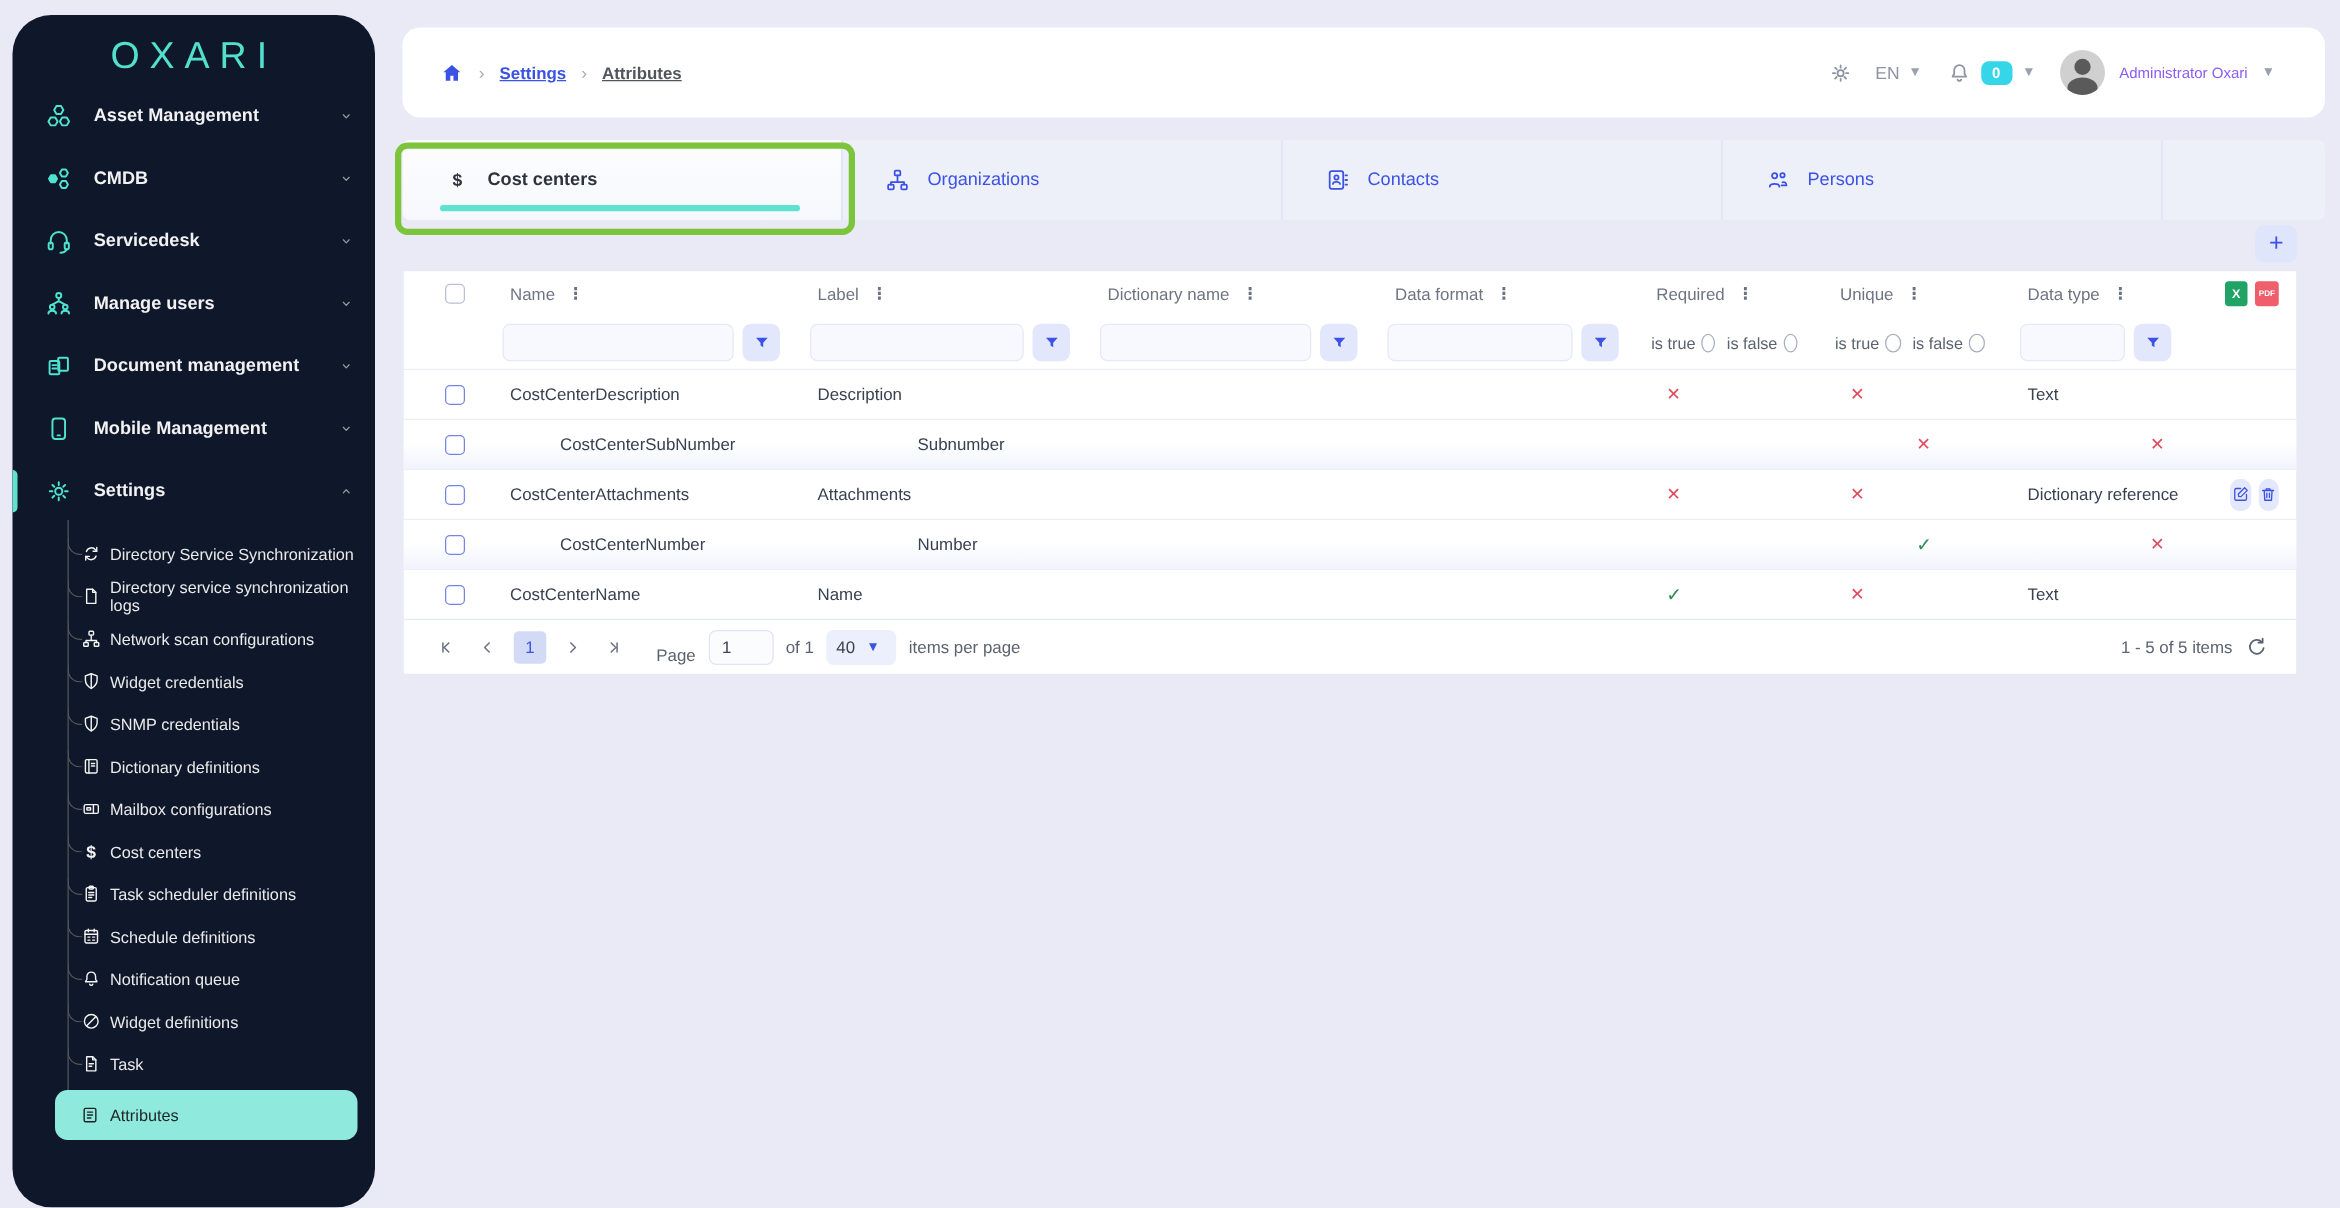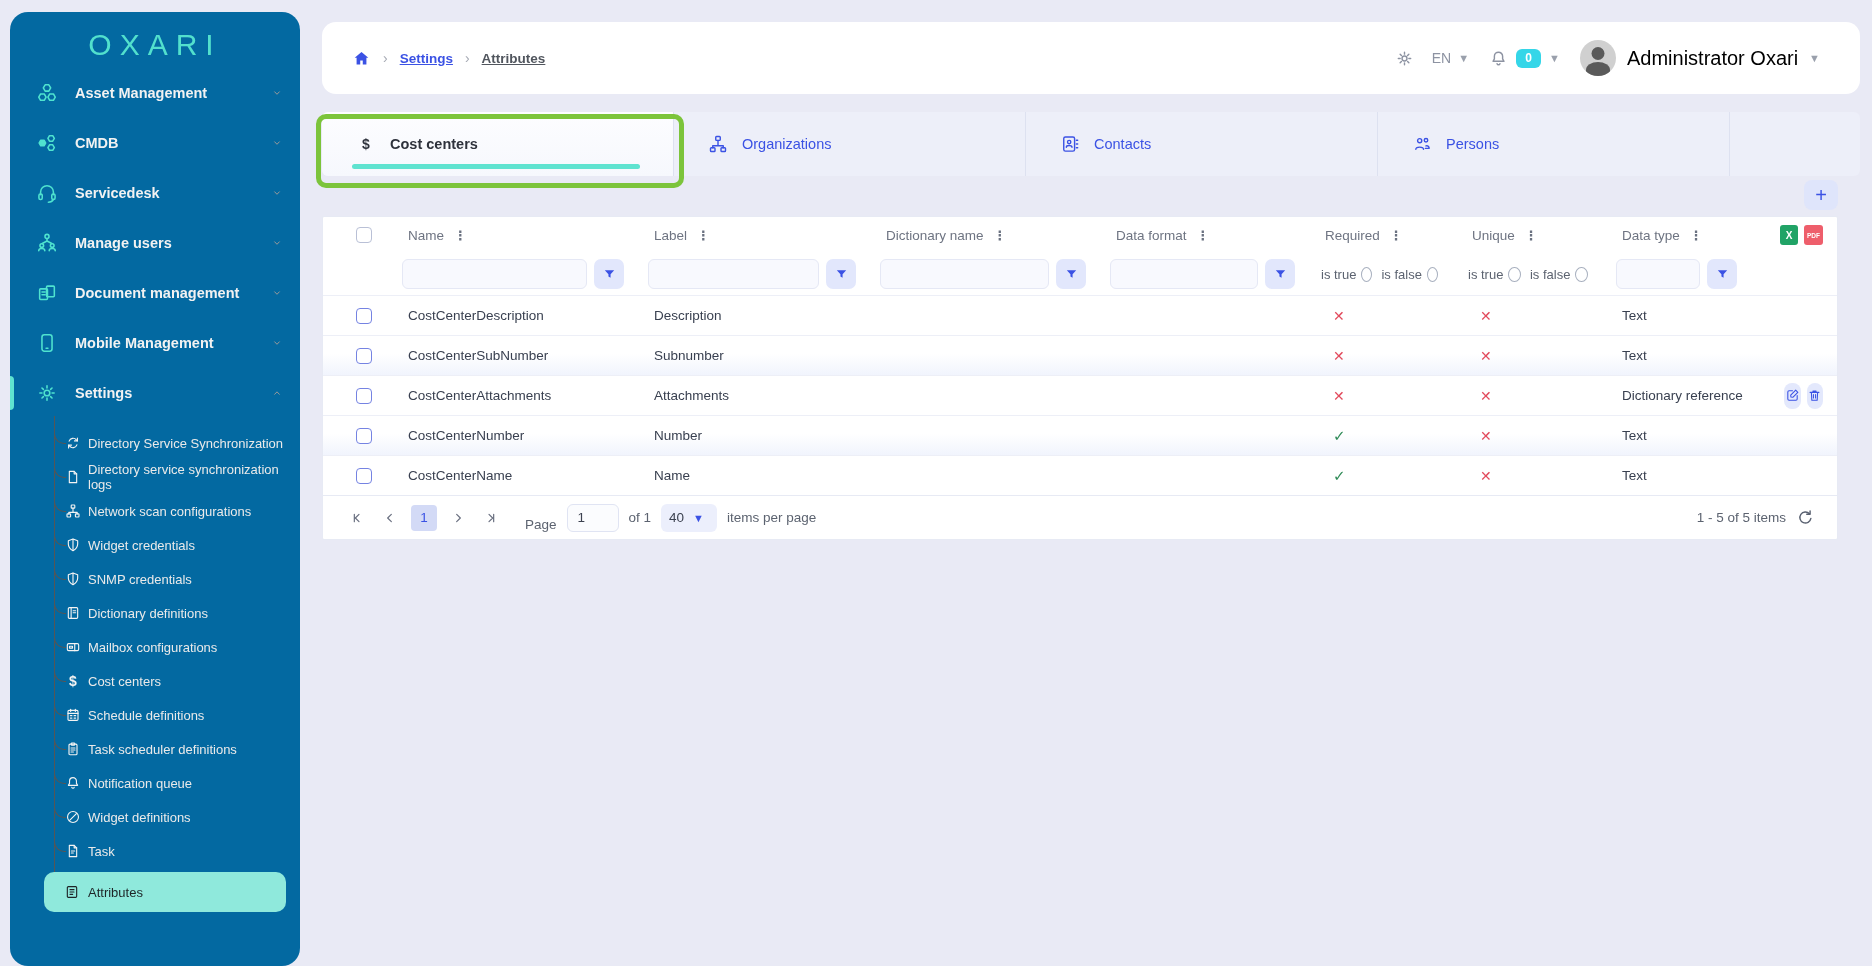--- a/index.html
+++ b/index.html
@@ -8,21 +8,21 @@
     background:#e9eaf5;
     font-family:"Liberation Sans","DejaVu Sans",sans-serif;
     position:relative; color:#394050;
   }
   .icn { display:inline-flex; align-items:center; justify-content:center; flex:0 0 auto; }
   .icn svg { width:100%; height:100%; }
 
   
   #sidebar {
     position:absolute; left:10px; top:12px; width:290px; height:954px;
-    background:#0369a1; border-radius:18px; overflow:hidden; color:#ededed;
+    background:#0f172a; border-radius:31px; overflow:hidden; color:#ededed;
   }
   .logo { text-align:center; padding:16px 0 6px; font-size:30px; line-height:34px;
     letter-spacing:8px; color:#52e0cd; font-weight:400; }
   .nav-item { display:flex; align-items:center; height:50px; padding:0 16px 0 26px;
     position:relative; font-size:14.5px; font-weight:700; color:#f2f2f2; cursor:pointer; }
   .nav-item .top-icn { width:22px; height:22px; color:#4fe3cf; margin-right:17px; }
   .nav-item .chev { margin-left:auto; width:14px; height:14px; color:#9a9a9a; }
   .abar { position:absolute; left:0; top:8px; width:4px; height:34px;
     background:#5fe3d0; border-radius:0 4px 4px 0; }
   .sub-list { position:relative; padding:8px 0 0 0; }
@@ -56,21 +56,21 @@
   .bell { width:19px; height:19px; color:#8d93a2; }
   .badge { min-width:25px; height:19px; background:#35d6e8; color:#fff; border-radius:6px;
     font-size:12px; font-weight:700; display:flex; align-items:center; justify-content:center; }
   .usergrp { display:flex; align-items:center; gap:11px; cursor:pointer; margin-left:10px; }
   .avatar { width:36px; height:36px; border-radius:50%; background:#d0d0d0;
     position:relative; overflow:hidden; }
   .avatar::before { content:''; position:absolute; left:50%; top:7px; width:13px; height:13px;
     transform:translateX(-50%); background:#5a5a5a; border-radius:50%; }
   .avatar::after { content:''; position:absolute; left:50%; top:22px; width:24px; height:16px;
     transform:translateX(-50%); background:#5a5a5a; border-radius:50% 50% 0 0; }
-  .username { font-size:20px; color:#000000; }
+  .username { font-size:12px; color:#8b5cf6; }
 
   
   #tabstrip { position:absolute; left:322px; top:112px; width:1538px; height:64px;
     background:#edeff9; border-radius:6px; display:flex; overflow:hidden; }
   .tab { width:352px; display:flex; align-items:center; padding-left:34px; gap:14px;
     border-right:1px solid #dde1f0; font-size:14.5px; color:#3b52e4; position:relative; cursor:pointer; }
   .tab-icn { width:20px; height:20px; }
   .tab.active { background:linear-gradient(#fdfdff,#f6f8fd); color:#2e323c; font-weight:700; }
   .tab.active::after { content:''; position:absolute; left:30px; bottom:7px; width:288px;
     height:5px; border-radius:3px; background:#5fe3d0; }
@@ -103,21 +103,21 @@
   .f-input { height:30px; background:#f8f9fe; border:1px solid #e5e8f5; border-radius:6px;
     flex:1; min-width:0; font-family:inherit; font-size:13px; padding:0 8px; outline:none; }
   .f-input-sm { flex:0 0 84px; }
   .f-btn { width:30px; height:30px; background:#e2e7fc; border:none; border-radius:7px;
     color:#3b52e4; cursor:pointer; display:flex; align-items:center; justify-content:center; }
   .f-btn svg { width:15px; height:15px; }
   .tf-bool { gap:5px; font-size:13px; color:#5c6370; padding-left:16px; white-space:nowrap; }
   .radio { width:15px; height:15px; border:1.5px solid #a8b0bf; border-radius:50%;
     background:#fff; display:inline-block; cursor:pointer; margin-right:4px; }
   .row { height:40px; border-top:1px solid #edeff7; font-size:13.5px; color:#394050; cursor:pointer; }
-  .row.even { background:linear-gradient(180deg,#ffffff 45%,#f1f4fd 100%); }
+  .row.even { background:linear-gradient(180deg,#ffffff 45%,#f1f4fd 100%);gap:40px; }
   .td { padding-left:20px; overflow:hidden; white-space:nowrap; }
   .td-bool { padding-left:28px; }
   .ok { color:#2f8b57; font-weight:700; font-size:15px; }
   .no { color:#e24a5c; font-weight:700; font-size:14px; }
   .act-btn { width:27px; height:26px; background:#e3e8fc; border:none; border-radius:8px;
     color:#3b52e4; cursor:pointer; display:flex; align-items:center; justify-content:center; }
   .act-btn svg { width:15px; height:15px; }
 
   
   #pager { height:44px; border-top:1px solid #e7eaf4; display:flex; align-items:center;
@@ -319,35 +319,35 @@
           </span>
           <span class="sub-label">Mailbox configurations</span>
         </div>
         <div class="sub-item">
           <span class="icn txt-icn ">$</span>
           <span class="sub-label">Cost centers</span>
         </div>
         <div class="sub-item">
           <span class="icn ">
             <svg viewBox="0 0 24 24" fill="none" stroke="currentColor" stroke-width="1.7" stroke-linecap="round" stroke-linejoin="round">
-              <rect x="4.5" y="5" width="15" height="15" rx="1.6"></rect>
-              <path d="M4.5 9.6h15M8.5 3.4v3.2M15.5 3.4v3.2M8 13h2.4M13.6 13H16M8 16.6h2.4M13.6 16.6H16"></path>
-            </svg>
-          </span>
-          <span class="sub-label">Schedule definitions</span>
-        </div>
-        <div class="sub-item">
-          <span class="icn ">
-            <svg viewBox="0 0 24 24" fill="none" stroke="currentColor" stroke-width="1.7" stroke-linecap="round" stroke-linejoin="round">
               <rect x="6" y="4.6" width="12" height="16" rx="1.6"></rect>
               <rect x="9.4" y="3" width="5.2" height="3.2" rx="1"></rect>
               <path d="M9 10.5h6M9 13.5h6M9 16.5h3.6"></path>
             </svg>
           </span>
           <span class="sub-label">Task scheduler definitions</span>
+        </div>
+        <div class="sub-item">
+          <span class="icn ">
+            <svg viewBox="0 0 24 24" fill="none" stroke="currentColor" stroke-width="1.7" stroke-linecap="round" stroke-linejoin="round">
+              <rect x="4.5" y="5" width="15" height="15" rx="1.6"></rect>
+              <path d="M4.5 9.6h15M8.5 3.4v3.2M15.5 3.4v3.2M8 13h2.4M13.6 13H16M8 16.6h2.4M13.6 16.6H16"></path>
+            </svg>
+          </span>
+          <span class="sub-label">Schedule definitions</span>
         </div>
         <div class="sub-item">
           <span class="icn ">
             <svg viewBox="0 0 24 24" fill="none" stroke="currentColor" stroke-width="1.7" stroke-linecap="round" stroke-linejoin="round">
               <path d="M12 4a5.2 5.2 0 0 1 5.2 5.2v3.4l1.7 2.9H5.1l1.7-2.9V9.2A5.2 5.2 0 0 1 12 4z"></path>
               <path d="M10.2 18.6a1.9 1.9 0 0 0 3.6 0"></path>
             </svg>
           </span>
           <span class="sub-label">Notification queue</span>
         </div>

